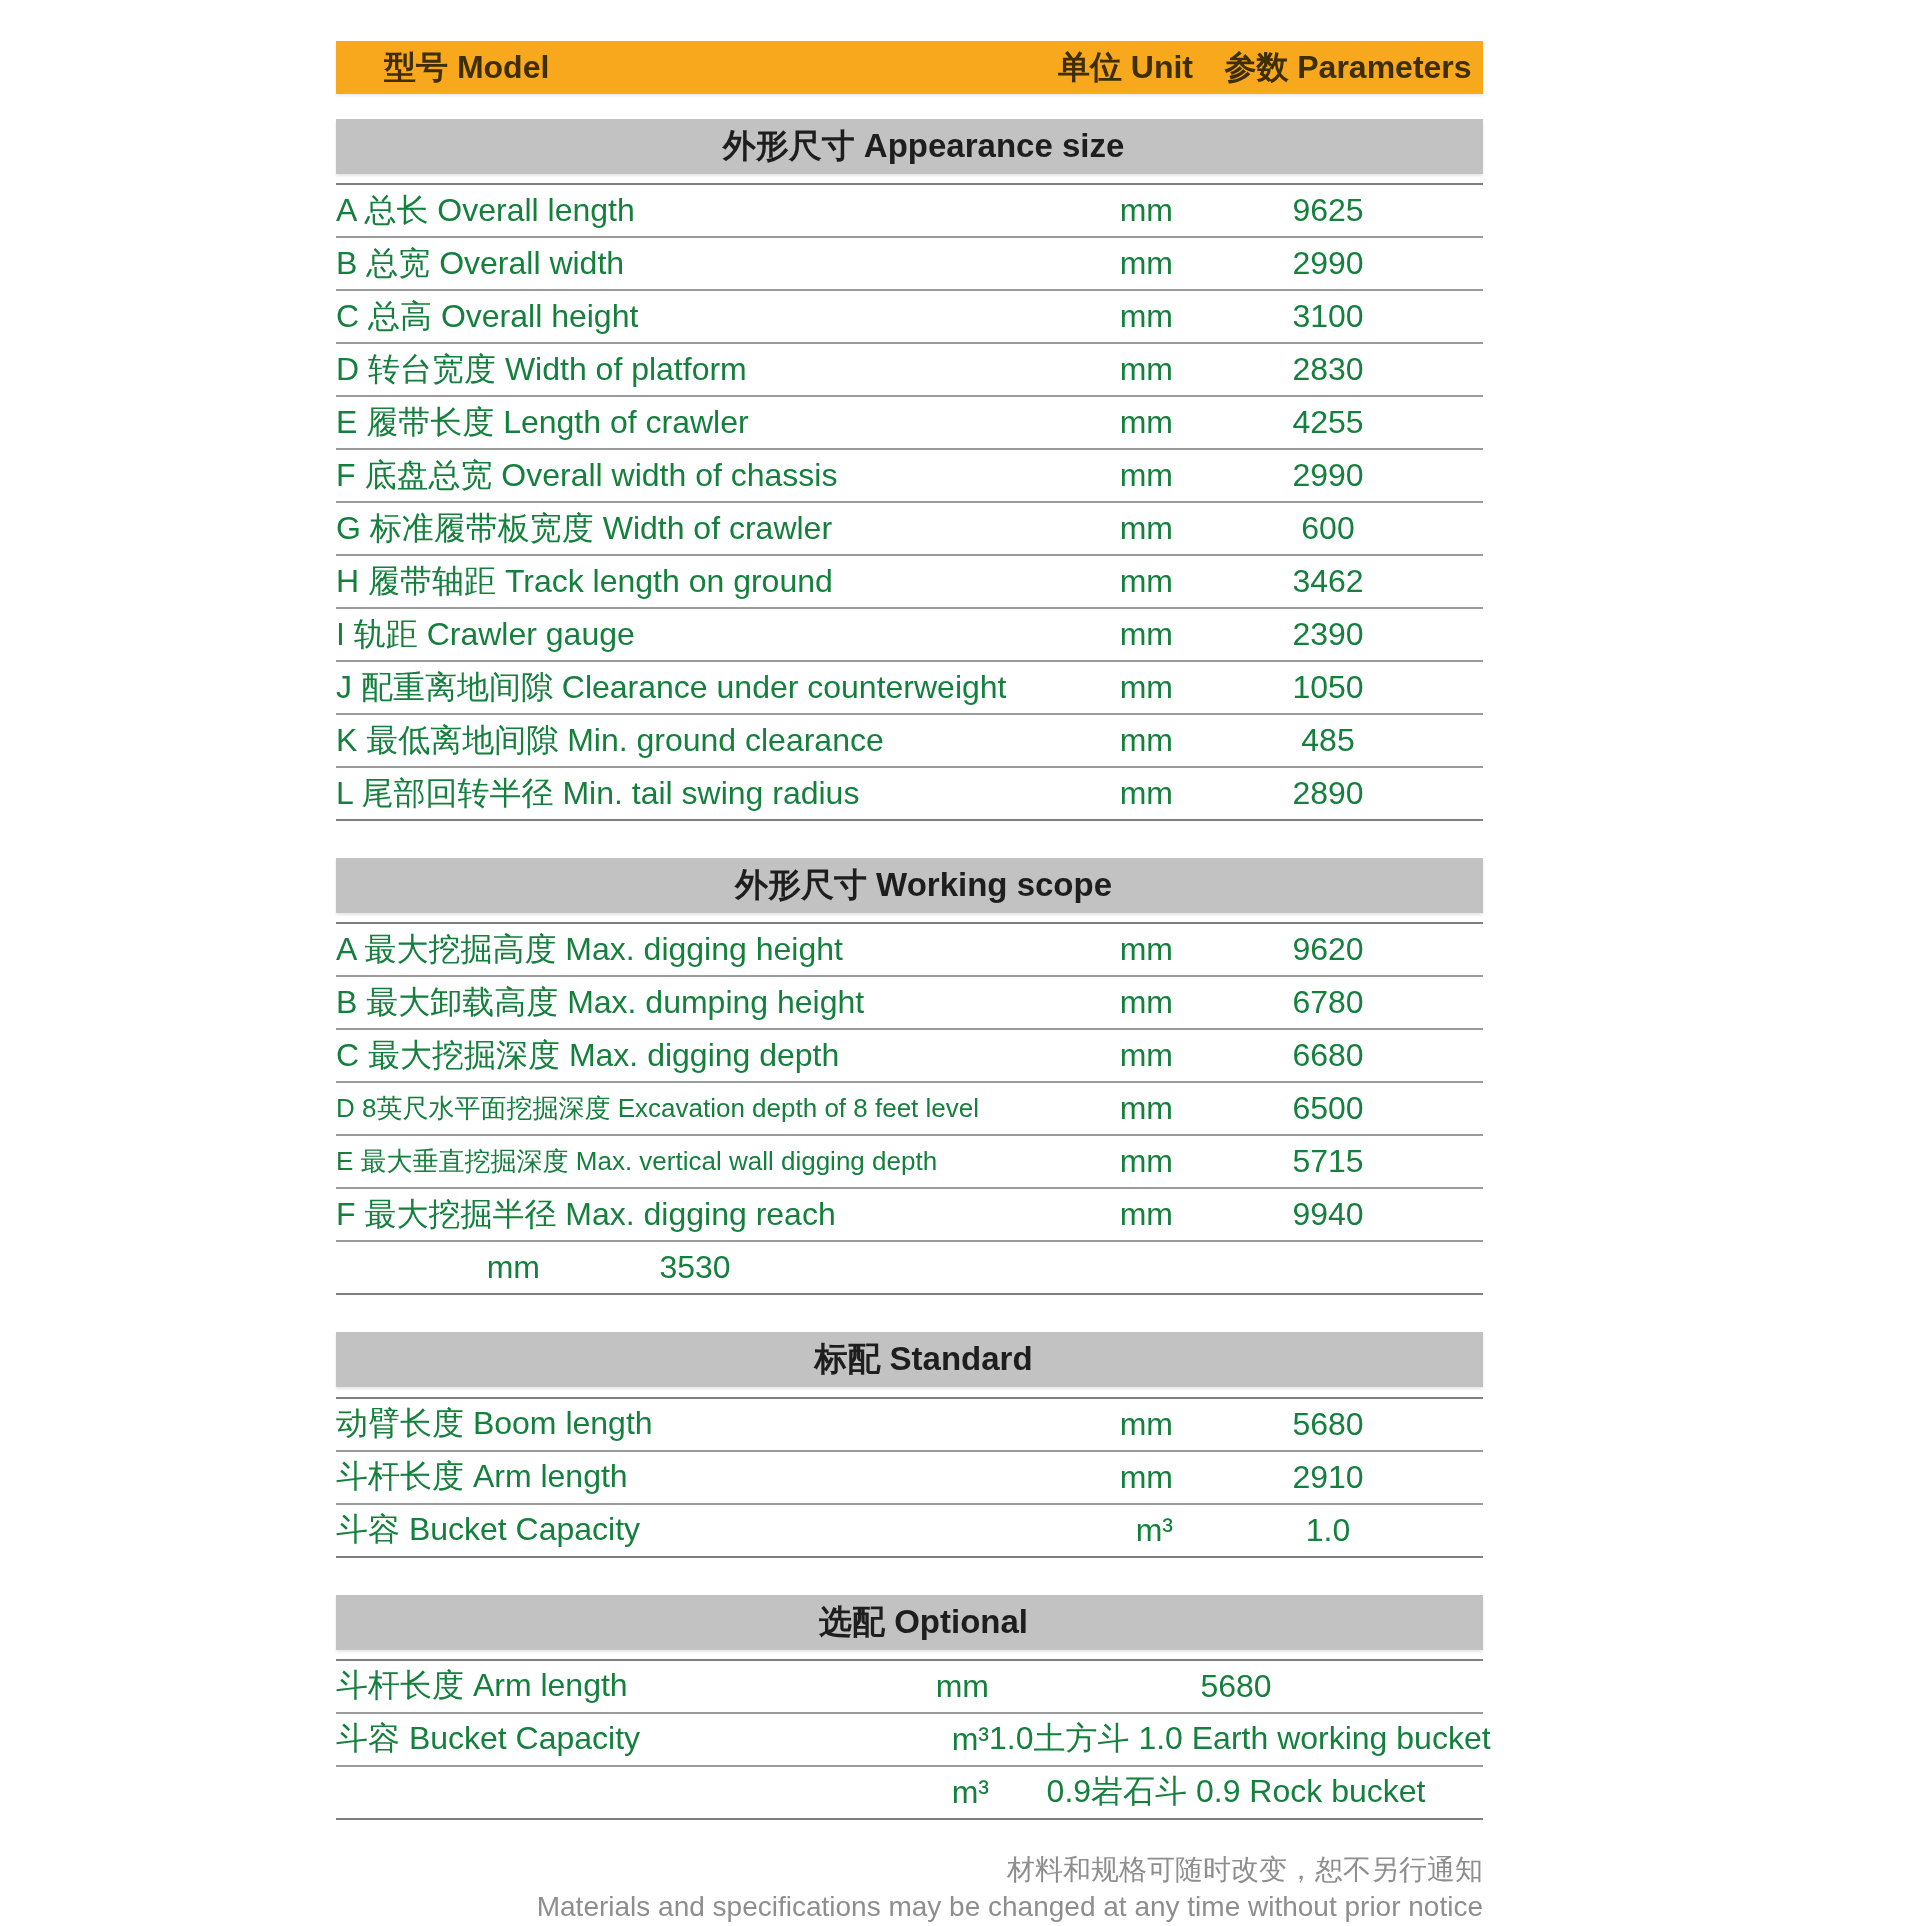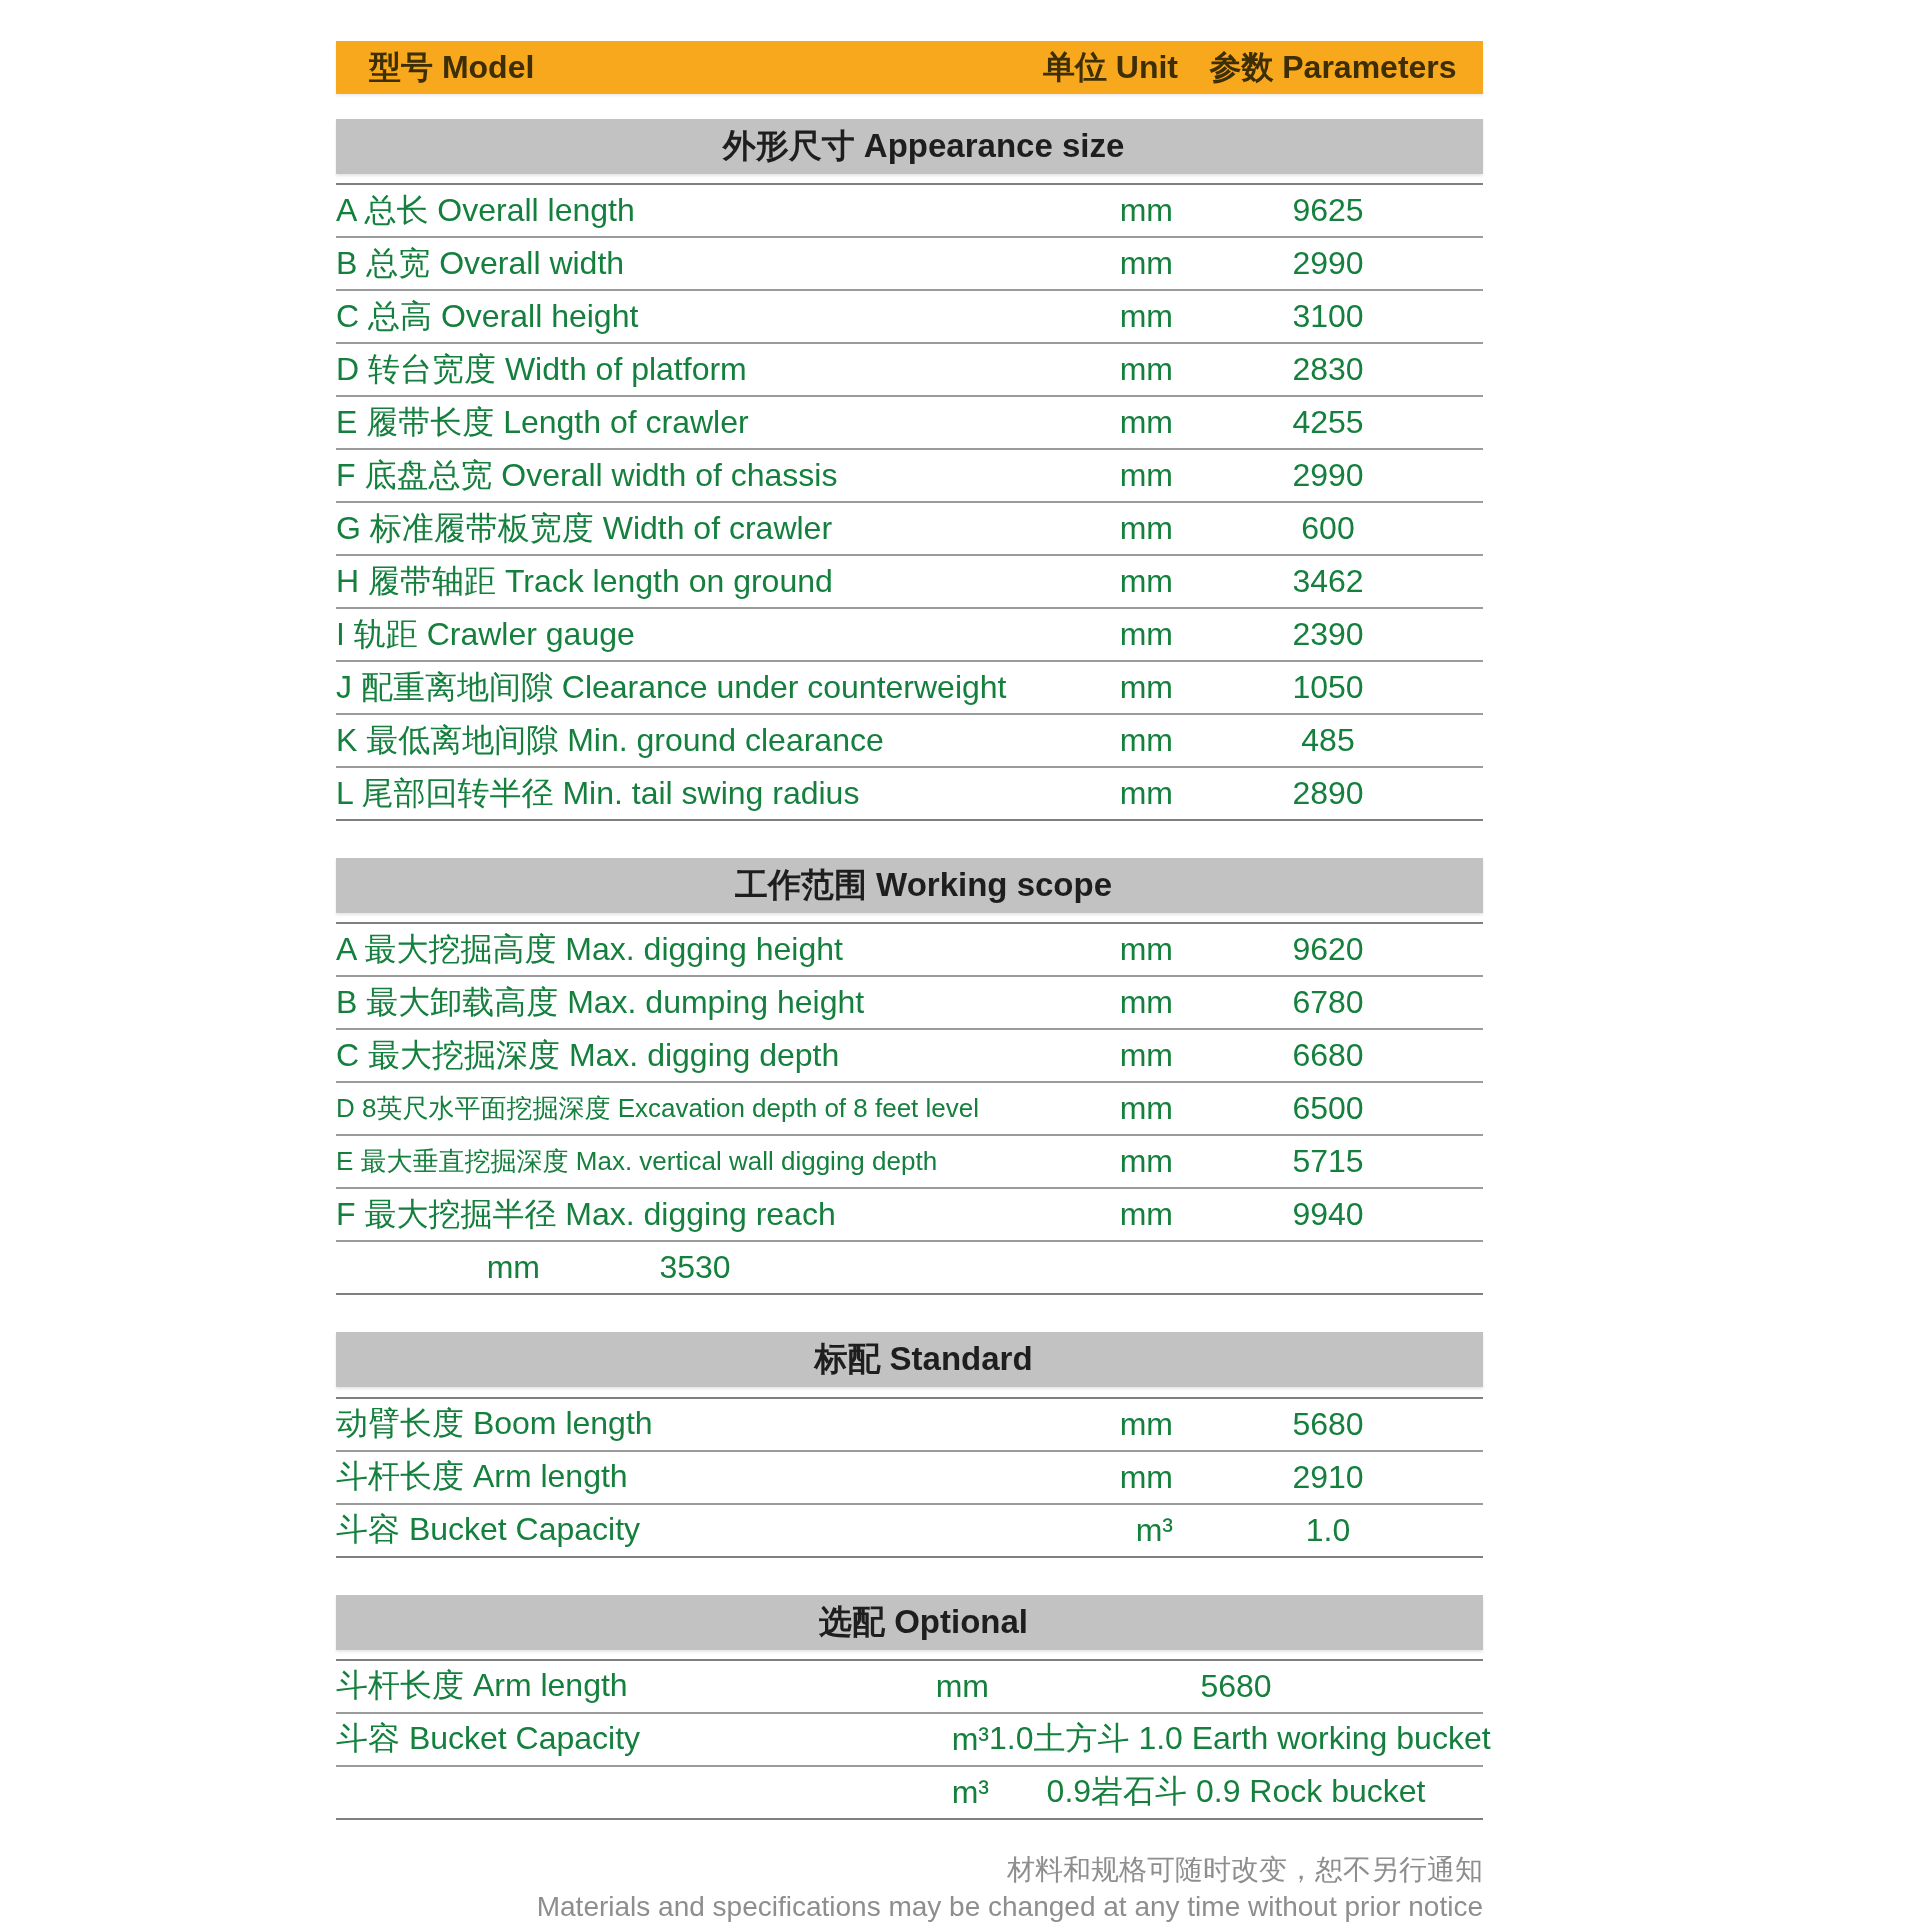--- a/index.html
+++ b/index.html
@@ -34,21 +34,21 @@
     border-bottom:2px solid #9B9B9B;
     color:#15803d;font-size:32px;
   }
   .row:last-child{border-bottom:2.6px solid #7F7F7F;}
   .c-label{width:633px;white-space:nowrap;overflow:visible;flex:none;}
   .c-label.small{font-size:26px;}
   .c-unit{width:204px;text-align:right;flex:none;white-space:nowrap;}
   .c-value{width:310px;text-align:center;flex:none;white-space:nowrap;}
 
   
-  .yellow-bar .c-label{padding-left:33px;width:605px;}
+  .yellow-bar .c-label{padding-left:33px;width:605px;margin-left:15px;}
 
   
   .rows.optional .c-label{width:330px;}
   .rows.optional .c-unit{width:323px;}
   .rows.optional .c-value{width:494px;}
 
   
   .footer{
     position:absolute;right:443px;top:1851px;text-align:right;
     color:#8E8E8E;font-size:28px;line-height:37px;white-space:nowrap;
@@ -126,21 +126,21 @@
           </div>
           <div class="row">
             <span class="c-label">L 尾部回转半径 Min. tail swing radius</span>
             <span class="c-unit">mm</span>
             <span class="c-value">2890</span>
           </div>
         </div>
       </div>
       <div>
         <div class="sec-bar">
-          <span class="t">工作范围 Working scope</span>
+          <span class="t">外形尺寸 Working scope</span>
         </div>
         <div class="rows">
           <div class="row">
             <span class="c-label">A 最大挖掘高度 Max. digging height</span>
             <span class="c-unit">mm</span>
             <span class="c-value">9620</span>
           </div>
           <div class="row">
             <span class="c-label">B 最大卸载高度 Max. dumping height</span>
             <span class="c-unit">mm</span>

